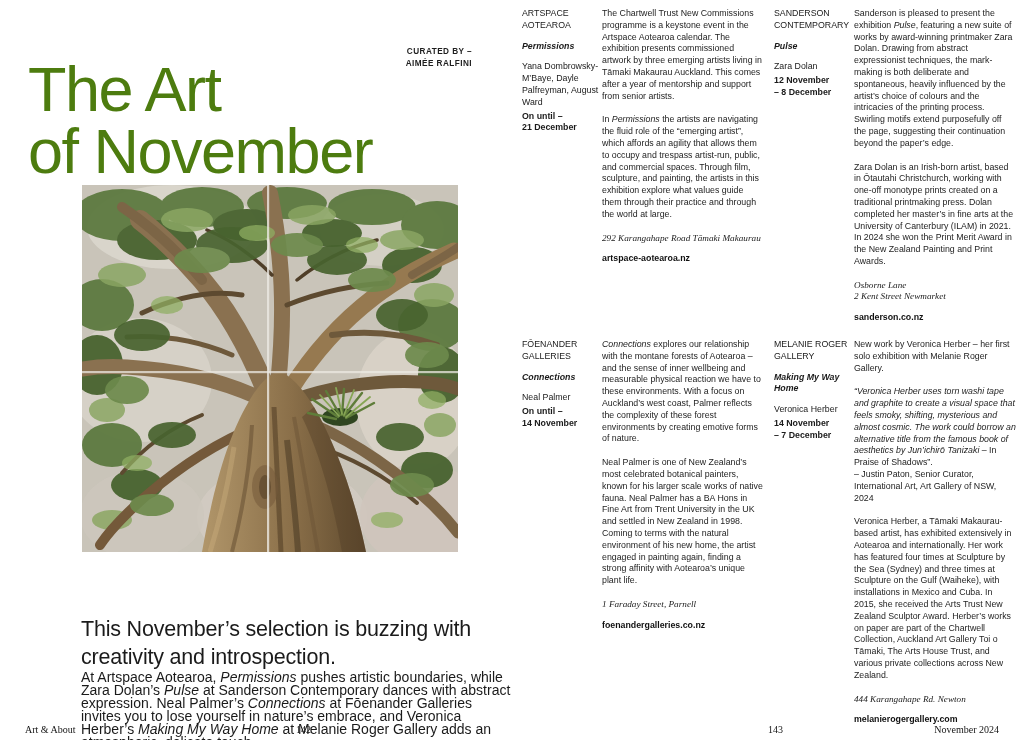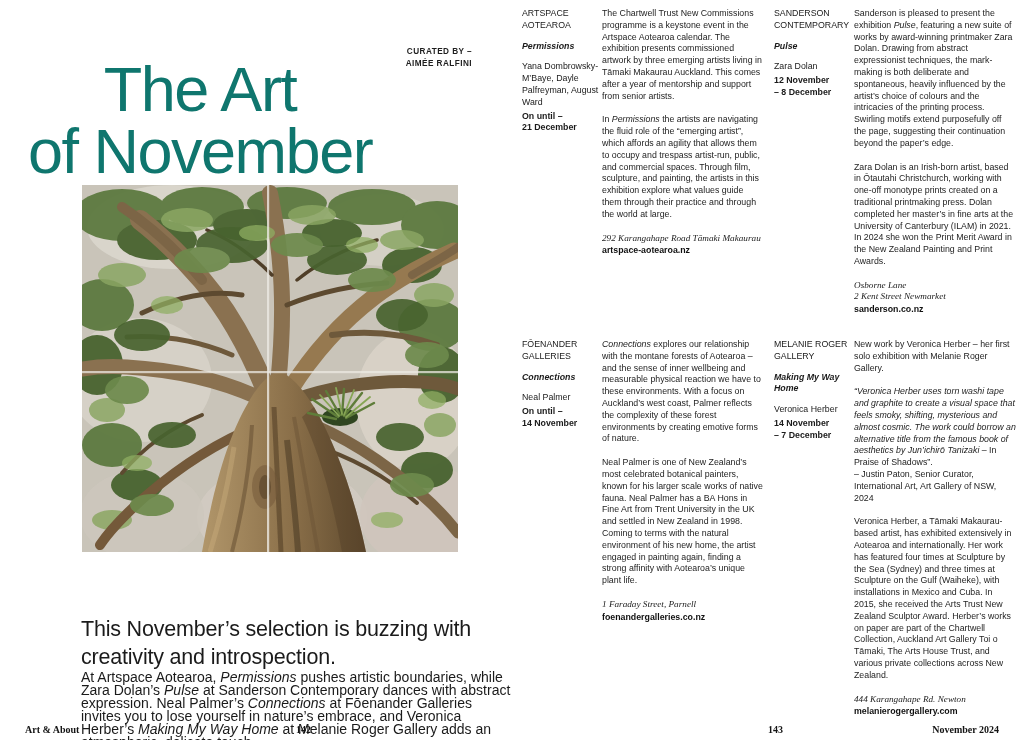--- a/index.html
+++ b/index.html
@@ -2,21 +2,21 @@
 <html><head>
 <meta charset="utf-8">
 <style>
   html,body{margin:0;padding:0;background:#e8e8e8;}
   .page{position:relative;width:1024px;height:740px;background:#ffffff;overflow:hidden;
         font-family:"Liberation Sans",sans-serif;color:#1c1c1c;}
   .it{font-style:italic}
 
   
   .headline{position:absolute;left:28px;top:16px;font-size:63px;line-height:62px;
-            letter-spacing:-1.5px;font-weight:400;color:#0f766e;text-align:center;}
+            letter-spacing:-1.5px;font-weight:400;color:#4d7c0f;}
   .curated{position:absolute;right:552px;top:46px;text-align:right;font-size:8.2px;
            font-weight:700;letter-spacing:.45px;line-height:12px;color:#1f1f1f;}
   .artwork{position:absolute;left:82px;top:185px;width:376px;height:367px;margin:0;}
   .artwork svg{display:block;width:376px;height:367px;}
   .subhead{position:absolute;left:81px;top:597px;width:424px;font-size:21.5px;
            line-height:28px;letter-spacing:-.2px;color:#1b1b1b;font-weight:400;}
   .intro{position:absolute;left:81px;top:657px;width:432px;font-size:14px;
          line-height:13px;color:#1a1a1a;}
 
   
@@ -25,25 +25,25 @@
   .g3{left:522px;top:339px;} .g4{left:774px;top:339px;}
   .g-label{font-size:8.8px;line-height:11.8px;color:#1a1a1a;}
   .g-name{font-weight:400;}
   .g-exh{font-weight:700;font-style:italic;margin-top:9px;}
   .g-artists{margin-top:9px;}
   .g-dates{font-weight:700;margin-top:2px;white-space:pre-line;}
   .g-body{font-size:8.8px;line-height:11.8px;color:#232323;}
   .g-body p{margin:0 0 12px 0;white-space:pre-line;}
   .g-address{font-family:"Liberation Serif",serif;font-style:italic;font-size:9.2px;
              line-height:11.6px;color:#1b1b1b;white-space:pre-line;margin-top:0;}
-  .g-site{display:block;font-weight:700;color:#111;text-decoration:none;margin-top:1px;}
+  .g-site{display:block;font-weight:700;color:#111;text-decoration:none;margin-top:9px;}
 
   
   .footer-item{position:absolute;top:724px;font-family:"Liberation Serif",serif;
-               font-weight:700;font-size:10px;color:#141414;}
+               font-weight:400;font-size:10px;color:#141414;}
   .f-mag{left:25px;} .f-p142{left:296px;} .f-p143{left:768px;} .f-date{right:25px;}
 </style>
 </head>
 <body>
 
 <div class="page">
 
   <h1 class="headline">
     <div>The Art</div>
     <div>of November</div>

